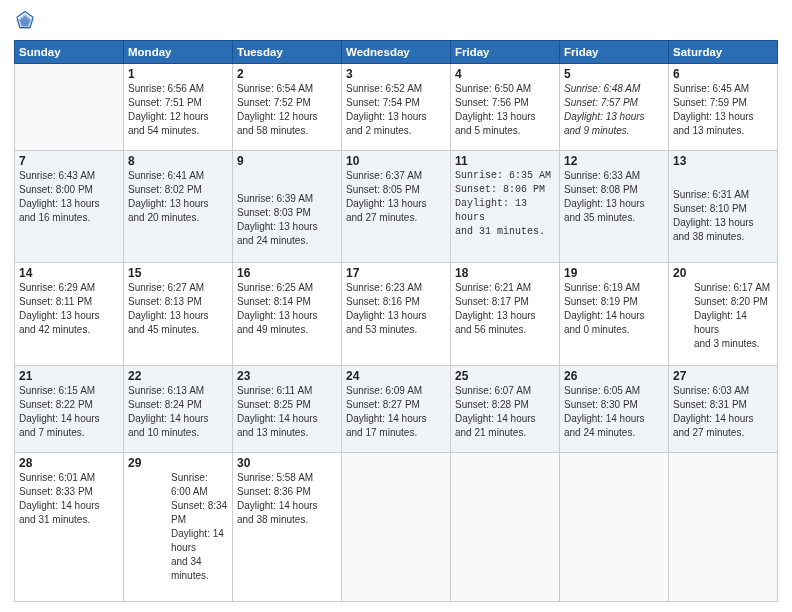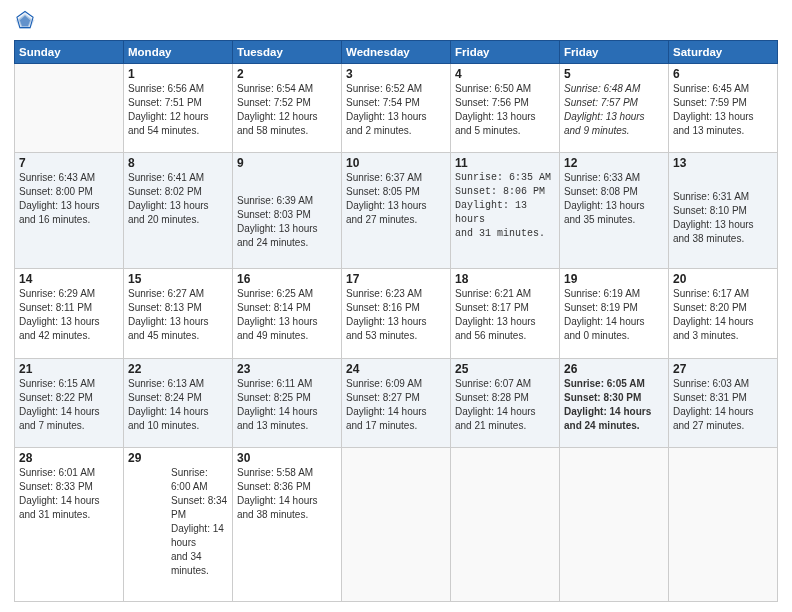--- a/index.html
+++ b/index.html
@@ -269,21 +269,21 @@
           </td>
           <td>
             <div class="day-num">19</div>
             <div class="day-info" style="white-space: pre-line;">Sunrise: 6:19 AM
 Sunset: 8:19 PM
 Daylight: 14 hours
 and 0 minutes.</div>
           </td>
           <td>
             <div class="day-num">20</div>
-            <div class="day-info" style="white-space: pre-line;">Sunrise: 6:17 AM
+            <div class="day-info" style="white-space: pre-line; margin-left: 21px;">Sunrise: 6:17 AM
 Sunset: 8:20 PM
 Daylight: 14 hours
 and 3 minutes.</div>
           </td>
         </tr>
         <tr>
           <td>
             <div class="day-num">21</div>
             <div class="day-info" style="white-space: pre-line;">Sunrise: 6:15 AM
 Sunset: 8:22 PM
@@ -313,21 +313,21 @@
           </td>
           <td>
             <div class="day-num">25</div>
             <div class="day-info" style="white-space: pre-line;">Sunrise: 6:07 AM
 Sunset: 8:28 PM
 Daylight: 14 hours
 and 21 minutes.</div>
           </td>
           <td>
             <div class="day-num">26</div>
-            <div class="day-info" style="white-space: pre-line; font-weight: bold;">Sunrise: 6:05 AM
+            <div class="day-info" style="white-space: pre-line;">Sunrise: 6:05 AM
 Sunset: 8:30 PM
 Daylight: 14 hours
 and 24 minutes.</div>
           </td>
           <td>
             <div class="day-num">27</div>
             <div class="day-info" style="white-space: pre-line;">Sunrise: 6:03 AM
 Sunset: 8:31 PM
 Daylight: 14 hours
 and 27 minutes.</div>

